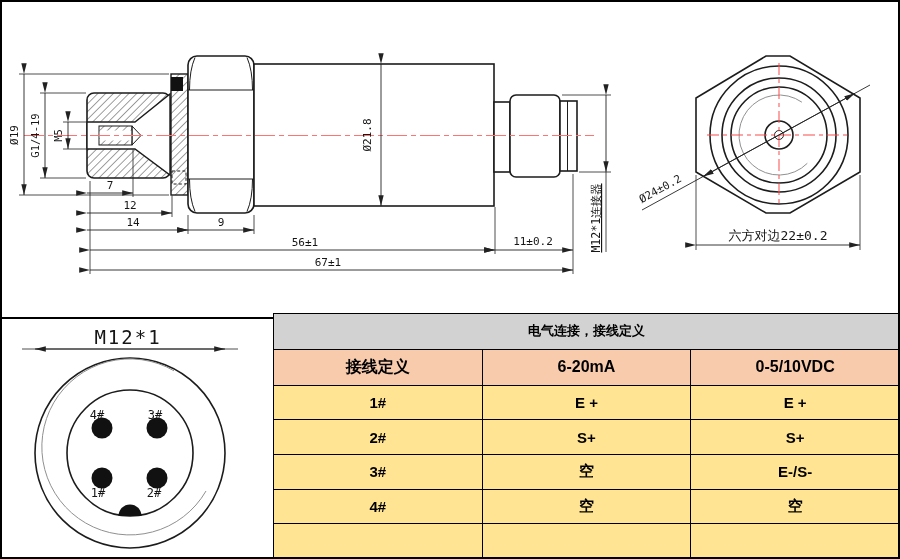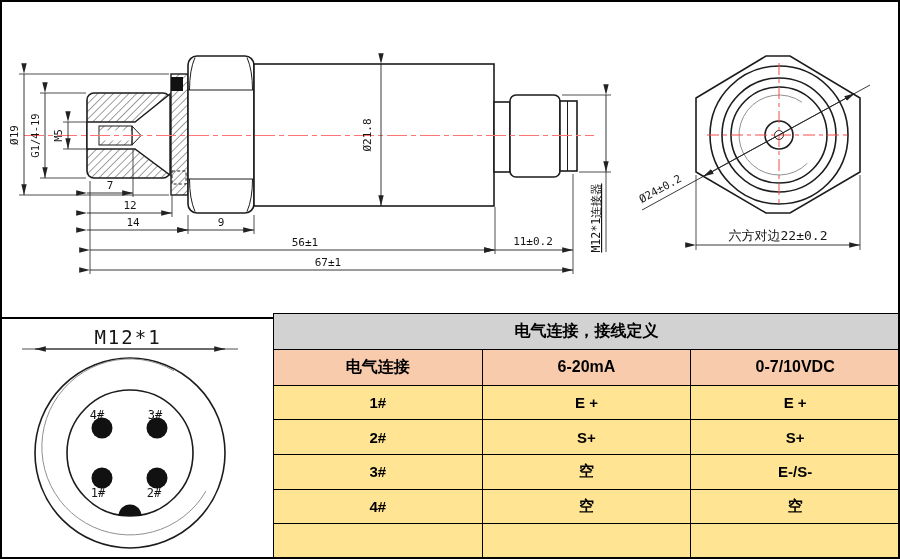--- a/index.html
+++ b/index.html
@@ -14,21 +14,21 @@
   .ext{stroke:#222;stroke-width:0.8;fill:none;}
   .cl{stroke:var(--centerline);stroke-width:1.2;stroke-dasharray:20,4,5,4;fill:none;}
   .ch{stroke:var(--crosshair);stroke-width:1;stroke-dasharray:12,4,4,4;fill:none;}
   .gray{stroke:#909090;stroke-width:1;fill:none;}
   #divider{position:absolute;left:0;top:311;width:273px;height:2px;background:#000;}
   #pin-svg{position:absolute;left:0;top:313px;}
   #conn-table{position:absolute;left:271px;top:311px;width:627px;height:246px;
               border-collapse:collapse;table-layout:fixed;}
   #conn-table td{border:1.6px solid #000;text-align:center;vertical-align:middle;
                  font-weight:bold;color:#000;padding:0;}
-  #conn-table td.title{background:var(--title_bg);font-size:16px;height:33px;}
+  #conn-table td.title{background:var(--title_bg);font-size:13px;height:33px;}
   #conn-table td.hdr{background:var(--header_bg);font-size:16px;height:33px;}
   #conn-table td.cell{background:var(--row_bg);font-size:15px;height:32px;}
 </style>
 </head>
 <body>
 
 <div id="frame">
 
   
   <svg id="main-svg" width="896" height="311" viewBox="0 0 896 311">
@@ -179,23 +179,23 @@
     <path d="M116.5,201 A11.5,11.5 0 0 1 139.5,201 Z" fill="#111"></path>
   </svg>
 
   
   <table id="conn-table">
     <tbody>
       <tr>
         <td class="title" colspan="3">电气连接，接线定义</td>
       </tr>
       <tr>
-        <td class="hdr">电气连接</td>
+        <td class="hdr">接线定义</td>
         <td class="hdr">6-20mA</td>
-        <td class="hdr">0-7/10VDC</td>
+        <td class="hdr">0-5/10VDC</td>
       </tr>
       <tr>
         <td class="cell">1#</td>
         <td class="cell">E +</td>
         <td class="cell">E +</td>
       </tr>
       <tr>
         <td class="cell">2#</td>
         <td class="cell">S+</td>
         <td class="cell">S+</td>

